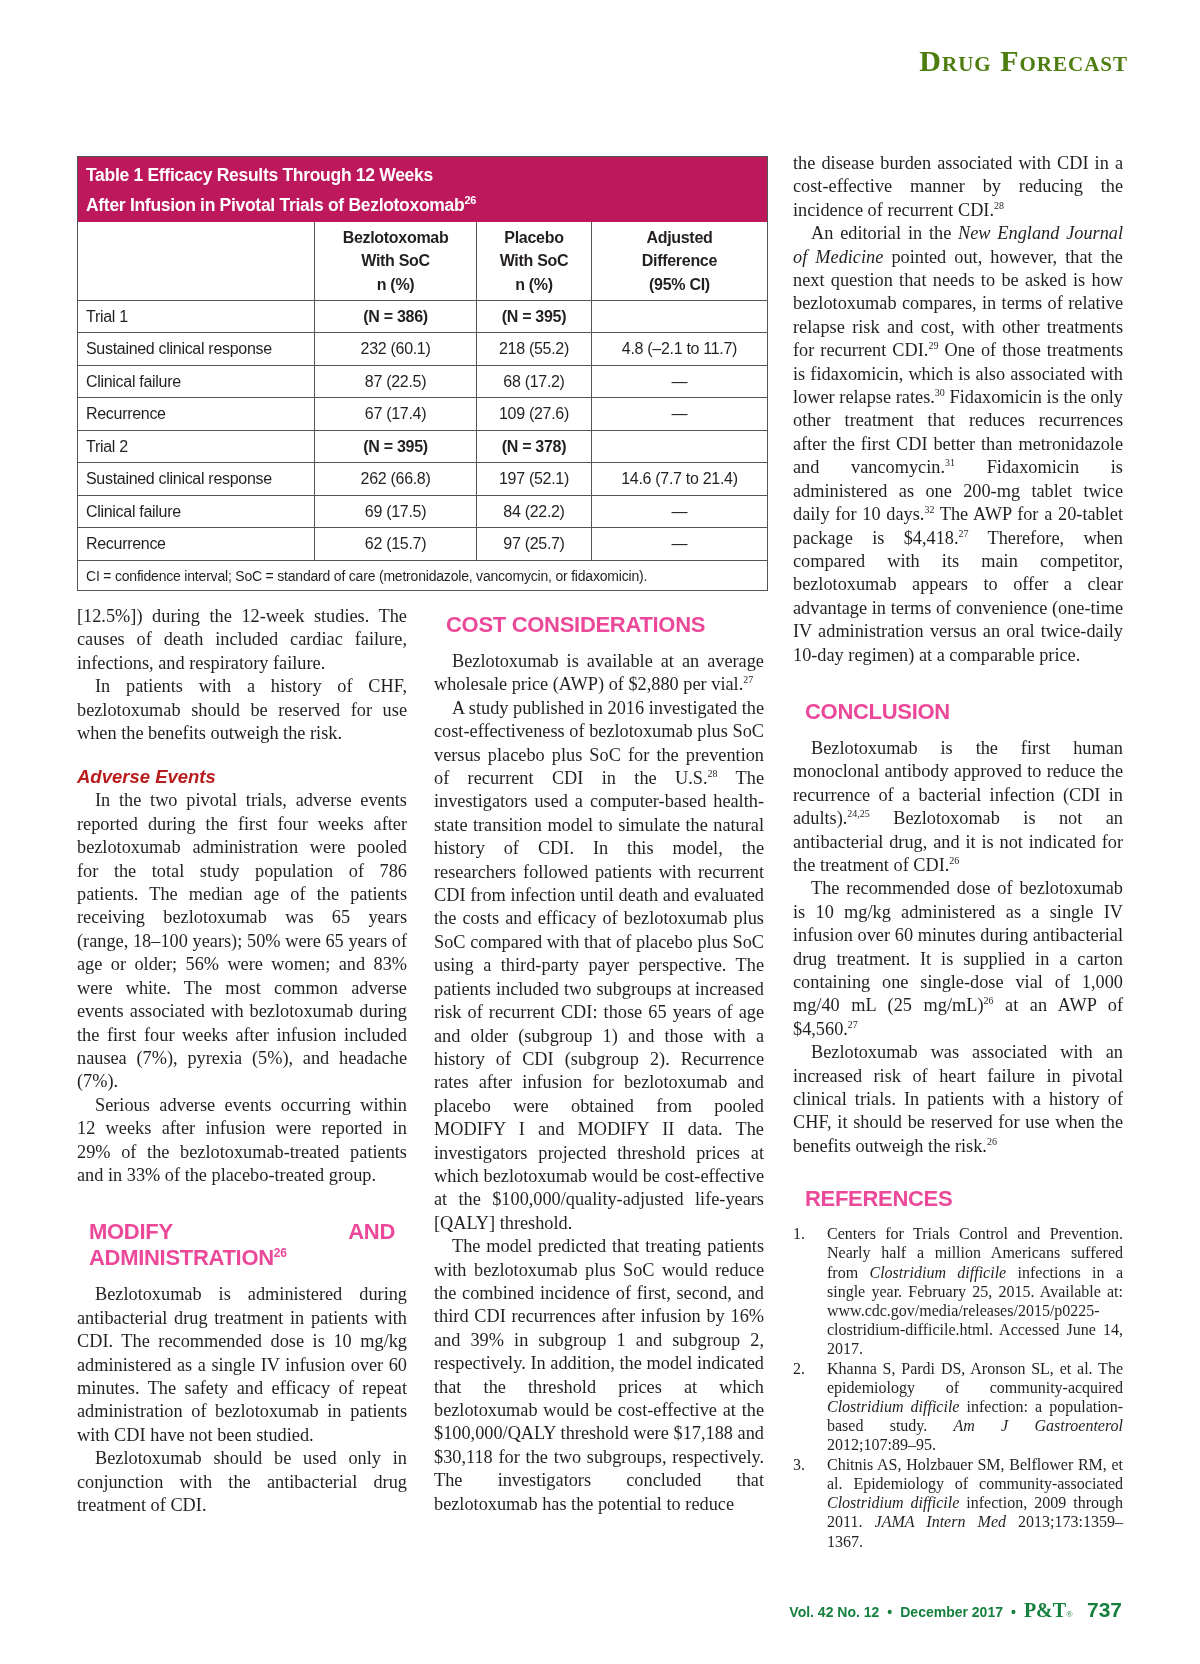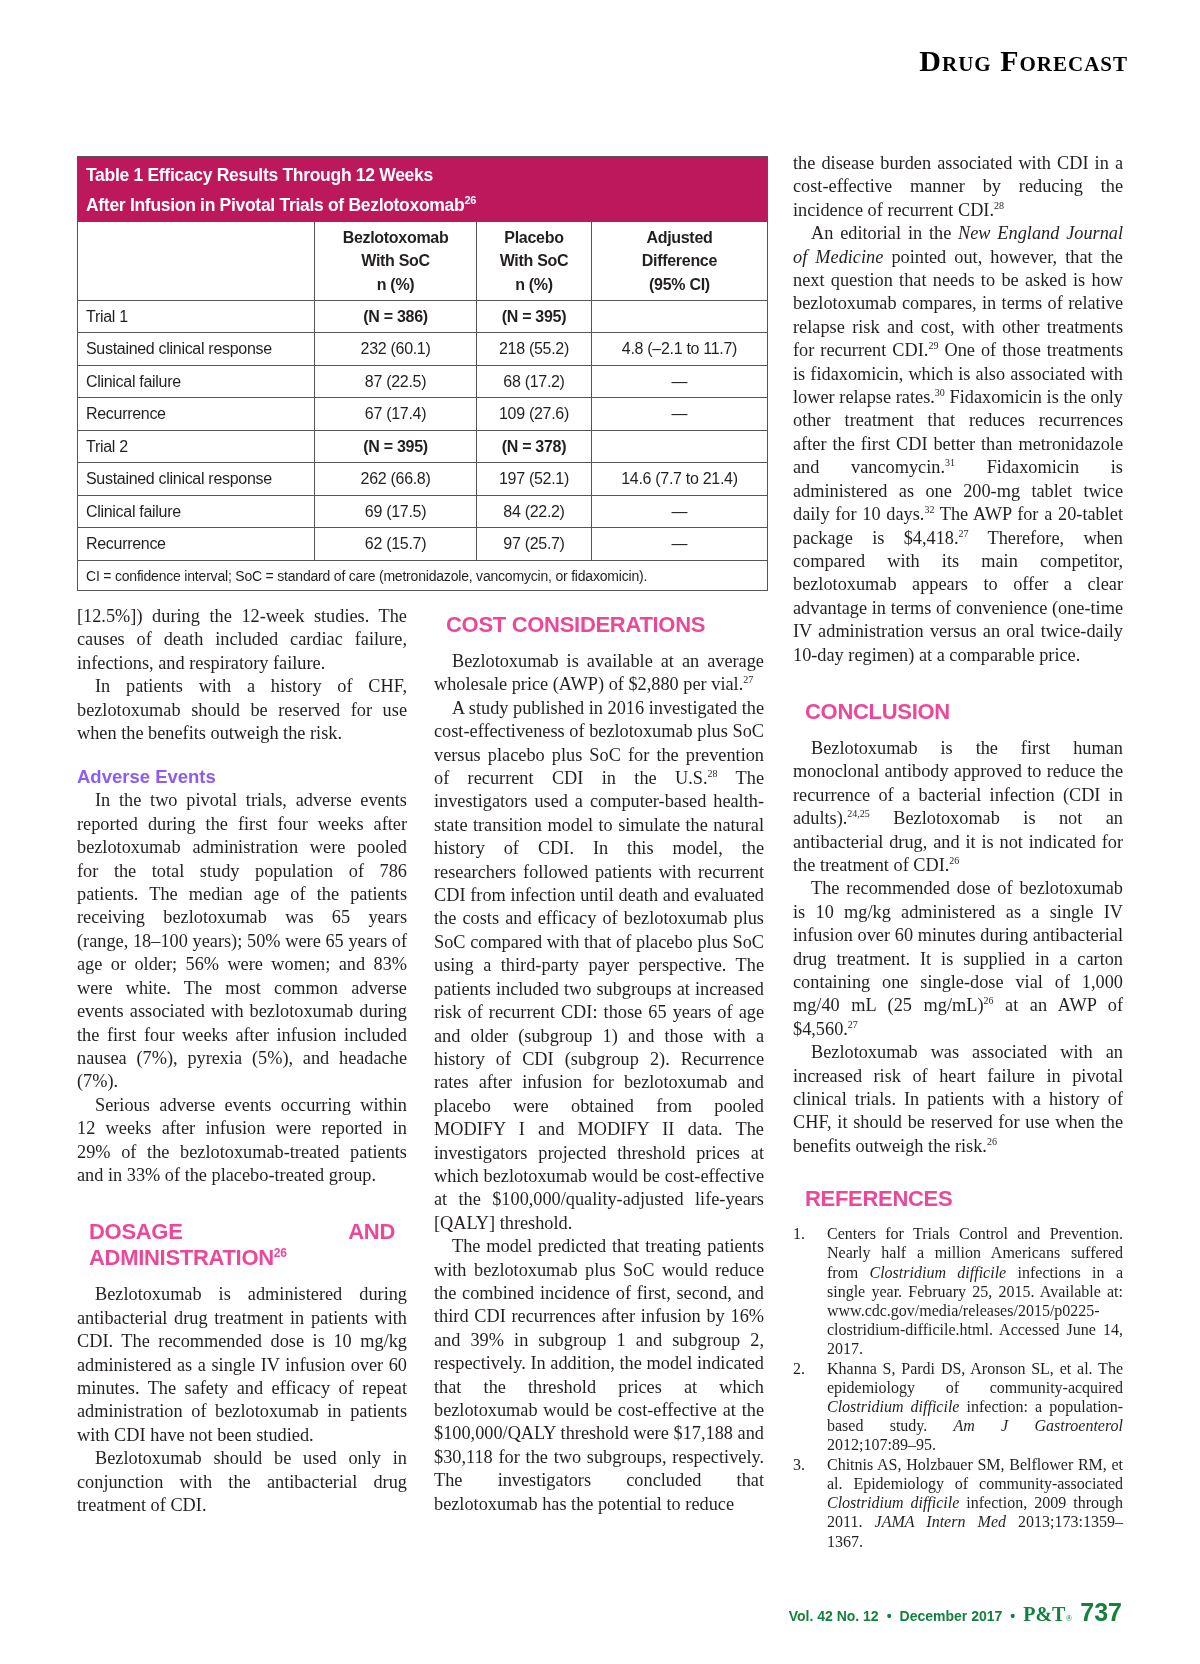--- a/index.html
+++ b/index.html
@@ -1,20 +1,20 @@
 <!DOCTYPE html>
 <html><head>
 <meta charset="utf-8">
 <style>
   html, body { margin: 0; padding: 0; background: #ffffff; }
   body { width: 1200px; height: 1664px; position: relative; overflow: hidden; color: #231f20; }
 
   .running-head {
     position: absolute; top: 44px; right: 72px;
-    font-family: "Liberation Serif", serif; color: #000000;
+    font-family: "Liberation Serif", serif; color: #4d7c0f;
     font-size: 30px; font-variant: small-caps; font-weight: bold; letter-spacing: 1px;
   }
 
   .table-box {
     position: absolute; left: 77px; top: 156px; width: 689px;
     border: 1px solid #555;
   }
   .table-title {
     background: #be185d; color: #fff; font-family: "Liberation Sans", sans-serif;
     font-weight: bold; font-size: 17.5px; line-height: 25px; padding: 6px 8px 4px 8px;
@@ -36,33 +36,33 @@
   .col { position: absolute; font-family: "Liberation Serif", serif; font-size: 18.3px; line-height: 23.4px; text-align: justify; }
   .col p { margin: 0; text-indent: 18px; }
   .col p.noindent { text-indent: 0; }
   .col sup { font-size: 10px; line-height: 0; }
   .col-1 { left: 77px; top: 605px; width: 330px; }
   .col-2 { left: 434px; top: 600px; width: 330px; }
   .col-3 { left: 793px; top: 152px; width: 330px; }
 
   .sec-head { font-family: "Liberation Sans", sans-serif; color: #ec4899; font-weight: bold; font-size: 22px; line-height: 26px; letter-spacing: -0.3px; margin: 12px; }
   .sec-head sup { font-size: 12px; }
-  .sub-head { font-family: "Liberation Sans", sans-serif; font-weight: bold; font-size: 18.5px; line-height: 24px; margin: 0; color: #8b5cf6; }
+  .sub-head { font-family: "Liberation Sans", sans-serif; font-weight: bold; font-size: 18.5px; line-height: 24px; margin: 0; color: #b91c1c; font-style: italic; }
   .gap { height: 20px; }
   .gap-s { height: 16px; }
 
   .refs { font-family: "Liberation Serif", serif; font-size: 16px; line-height: 19.2px; }
   .ref { display: flex; }
   .ref-num { width: 34px; flex: none; }
   .ref-text { flex: 1; text-align: justify; }
 
   .footer { position: absolute; right: 78px; top: 1598px; font-family: "Liberation Sans", sans-serif; font-size: 14px; font-weight: bold; display: flex; align-items: baseline; gap: 8px; color: #15803d; }
   .footer .brand { font-family: "Liberation Serif", serif; font-size: 20px; font-weight: bold; }
   .footer .reg { font-size: 9px; font-weight: normal; }
-  .footer .page { font-size: 25px; }
+  .footer .page { font-size: 21px; margin-left: 6px; }
 </style>
 </head>
 <body>
 
 <div class="running-head">Drug Forecast</div>
 
 <div class="table-box">
   <div class="table-title">
     <div>Table 1  Efficacy Results Through 12 Weeks</div>
     <div><span>After Infusion in Pivotal Trials of Bezlotoxomab</span><sup>26</sup></div>
@@ -143,21 +143,21 @@
 </div>
 
 <div class="col col-1">
   <p class="noindent">[12.5%]) during the 12-week studies. The causes of death included cardiac failure, infections, and respiratory failure.</p>
   <p>In patients with a history of CHF, bezlotoxumab should be reserved for use when the benefits outweigh the risk.</p>
   <div class="gap"></div>
   <h3 class="sub-head">Adverse Events</h3>
   <p>In the two pivotal trials, adverse events reported during the first four weeks after bezlotoxumab administration were pooled for the total study population of 786 patients. The median age of the patients receiving bezlotoxumab was 65 years (range, 18–100 years); 50% were 65 years of age or older; 56% were women; and 83% were white. The most common adverse events associated with bezlotoxumab during the first four weeks after infusion included nausea (7%), pyrexia (5%), and headache (7%).</p>
   <p>Serious adverse events occurring within 12 weeks after infusion were reported in 29% of the bezlotoxumab-treated patients and in 33% of the placebo-treated group.</p>
   <div class="gap"></div>
-  <h2 class="sec-head"><span>DOSAGE AND ADMINISTRATION</span><sup>26</sup></h2>
+  <h2 class="sec-head"><span>MODIFY AND ADMINISTRATION</span><sup>26</sup></h2>
   <p>Bezlotoxumab is administered during antibacterial drug treatment in patients with CDI. The recommended dose is 10 mg/kg administered as a single IV infusion over 60 minutes. The safety and efficacy of repeat administration of bezlotoxumab in patients with CDI have not been studied.</p>
   <p>Bezlotoxumab should be used only in conjunction with the antibacterial drug treatment of CDI.</p>
 </div>
 
 <div class="col col-2">
   <h2 class="sec-head">COST CONSIDERATIONS</h2>
   <p><span>Bezlotoxumab is available at an average wholesale price (AWP) of $2,880 per vial.</span><sup>27</sup></p>
   <p><span>A study published in 2016 investigated the cost-effectiveness of bezlotoxumab plus SoC versus placebo plus SoC for the prevention of recurrent CDI in the U.S.</span><sup>28</sup><span> The investigators used a computer-based health-state transition model to simulate the natural history of CDI. In this model, the researchers followed patients with recurrent CDI from infection until death and evaluated the costs and efficacy of bezlotoxumab plus SoC compared with that of placebo plus SoC using a third-party payer perspective. The patients included two subgroups at increased risk of recurrent CDI: those 65 years of age and older (subgroup 1) and those with a history of CDI (subgroup 2). Recurrence rates after infusion for bezlotoxumab and placebo were obtained from pooled MODIFY I and MODIFY II data. The investigators projected threshold prices at which bezlotoxumab would be cost-effective at the $100,000/quality-adjusted life-years [QALY] threshold.</span></p>
   <p>The model predicted that treating patients with bezlotoxumab plus SoC would reduce the combined incidence of first, second, and third CDI recurrences after infusion by 16% and 39% in subgroup 1 and subgroup 2, respectively. In addition, the model indicated that the threshold prices at which bezlotoxumab would be cost-effective at the $100,000/QALY threshold were $17,188 and $30,118 for the two subgroups, respectively. The investigators concluded that bezlotoxumab has the potential to reduce</p>
 </div>

